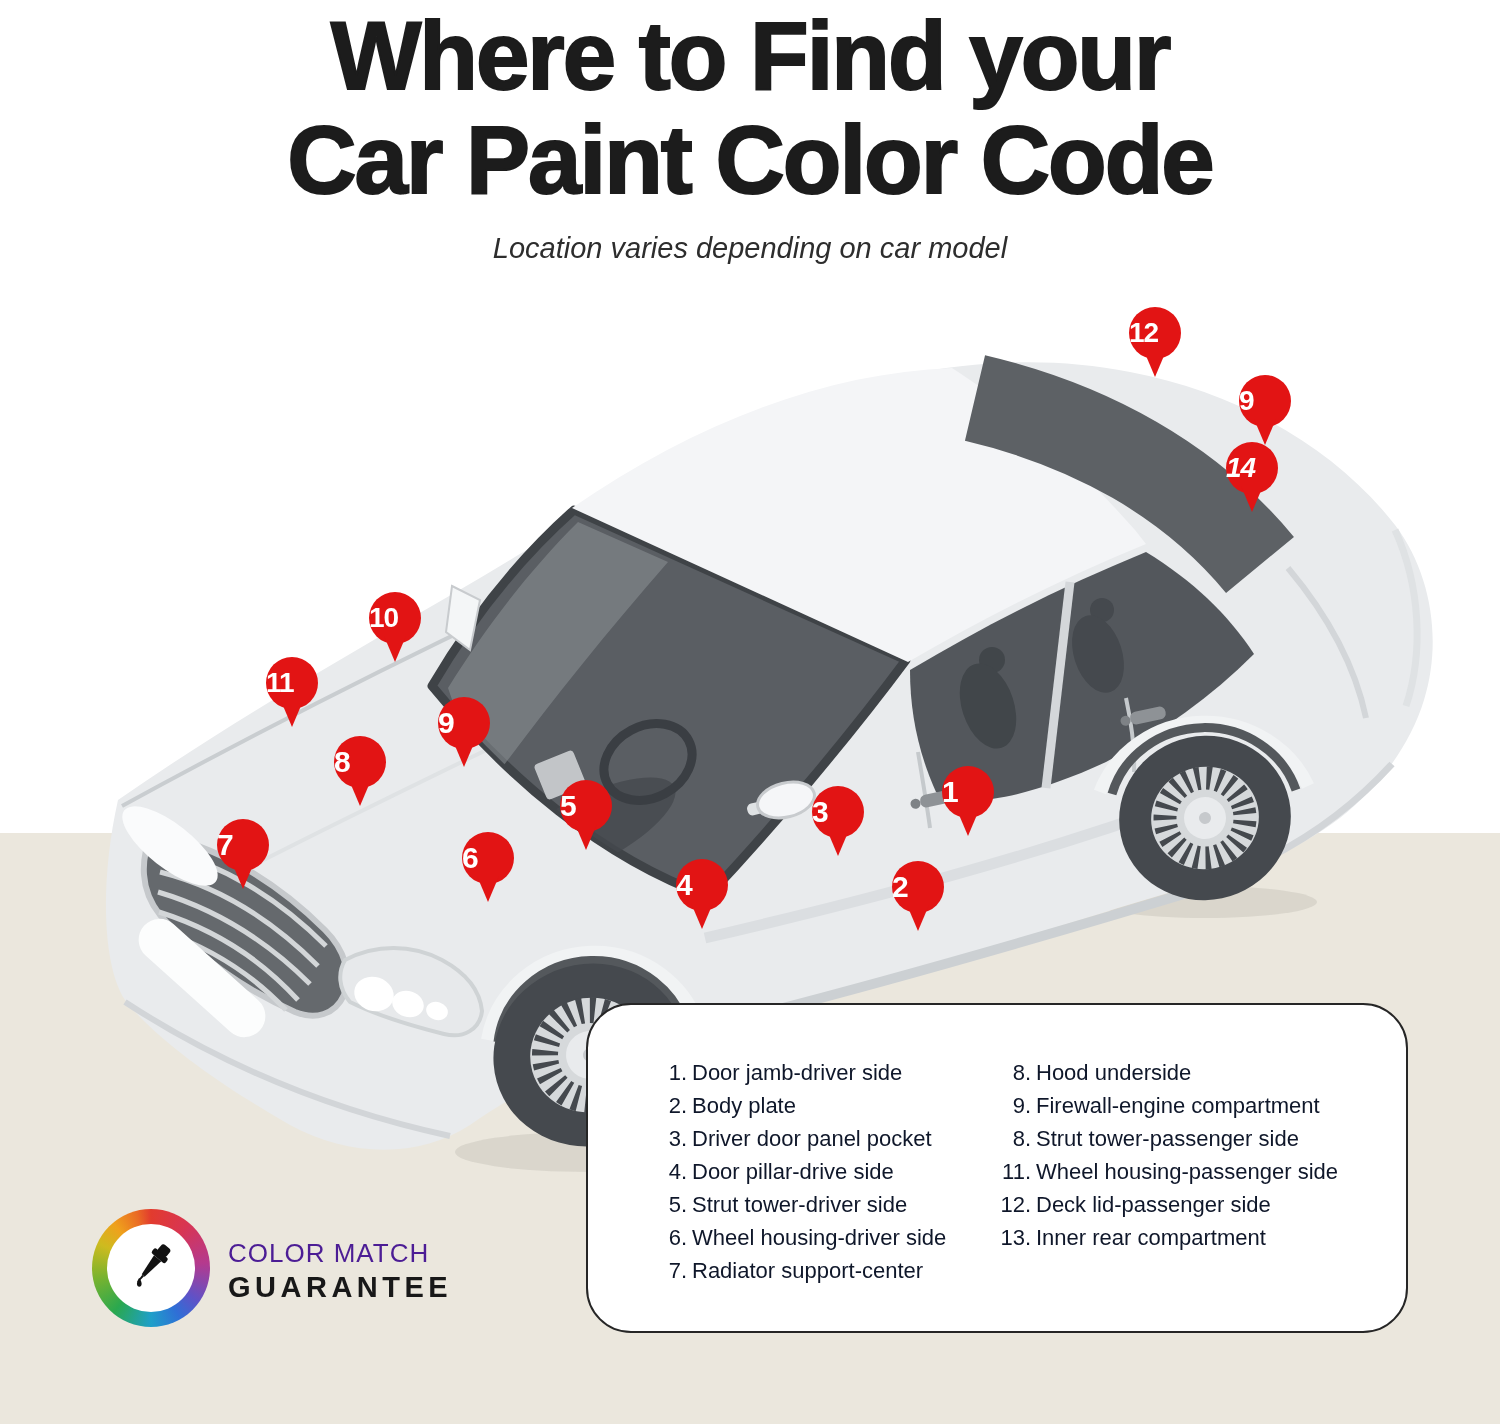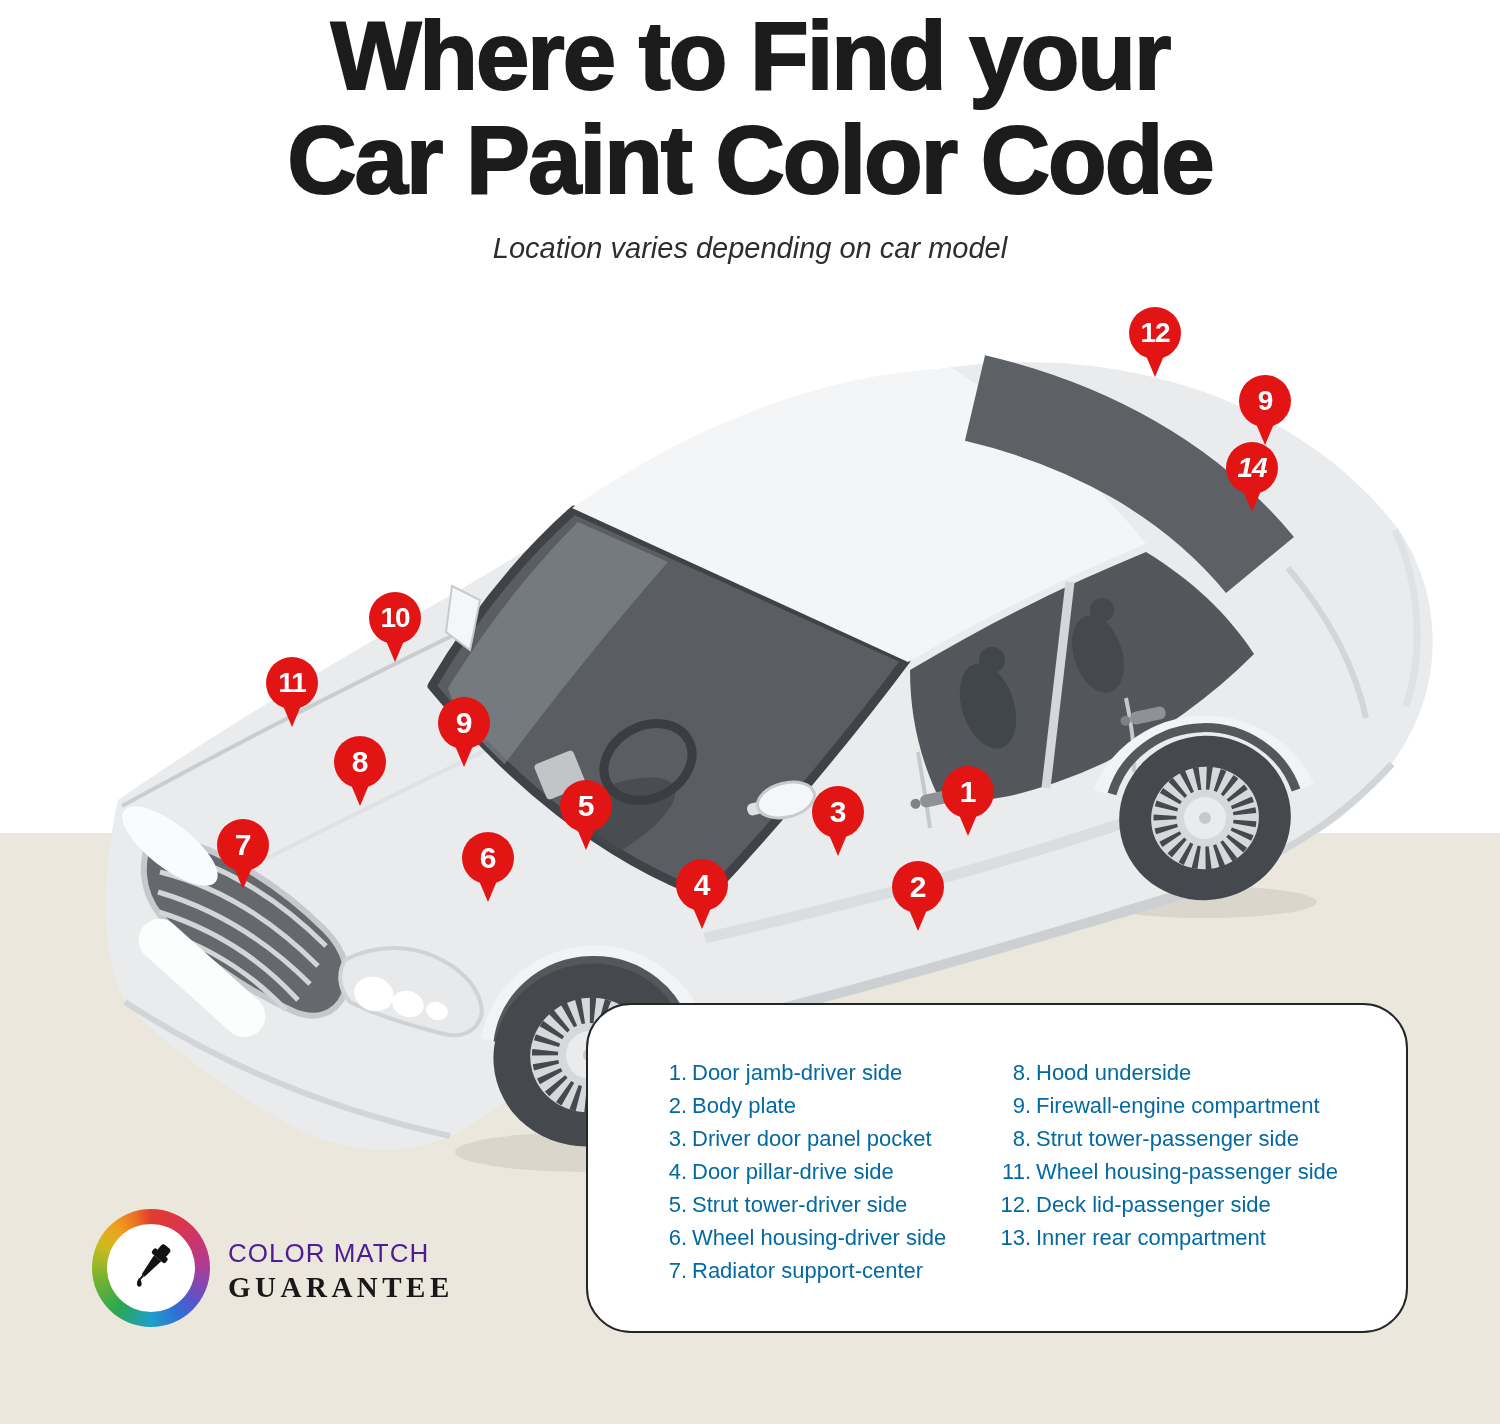--- a/index.html
+++ b/index.html
@@ -23,56 +23,56 @@
   .titles h1 span{display:block;}
   .subtitle{
     margin-top:20px;font-size:29px;font-style:italic;color:#2d2d2d;letter-spacing:0;
   }
   
   svg.car{position:absolute;left:0;top:0;z-index:1;}
   
   .pin{
     position:absolute;width:52px;height:52px;margin:-26px 0 0 -26px;
     background:var(--pin-red);border-radius:50%;z-index:5;
-    display:flex;align-items:center;justify-content:center;
+    display:flex;align-items:center;
     color:#fff;font-size:30px;font-weight:600;
   }
   .pin::after{
     content:"";position:absolute;left:50%;top:44px;transform:translateX(-50%);
     width:0;height:0;border:11px solid transparent;border-bottom:none;
     border-top:26px solid var(--pin-red);
   }
   .pin.two{font-size:28px;letter-spacing:-1px;}
   
   .legend{
     position:absolute;left:586px;top:1003px;width:822px;height:330px;box-sizing:border-box;
     background:#ffffff;border:2.5px solid var(--legend-border);border-radius:45px;
     display:flex;padding:51px 0 0 47px;z-index:10;
   }
   .legend ul{list-style:none;margin:0;padding:0;}
-  .legend li{line-height:33px;font-size:22px;color:#0369a1;white-space:nowrap;}
+  .legend li{line-height:33px;font-size:22px;color:#0f172a;white-space:nowrap;}
   .legend .col1{width:336px;}
   .legend .num{display:inline-block;text-align:right;}
   .legend .col1 .num{width:52px;}
   .legend .col2 .num{width:60px;}
   .legend .lbl{padding-left:5px;}
   
   .badge-ring{
     position:absolute;left:92px;top:1209px;width:118px;height:118px;border-radius:50%;z-index:10;
     background:conic-gradient(from 0deg,
       #e23b2e,#d83553 40deg,#b43a8e 85deg,#5f52c7 125deg,#2f6fd6 150deg,
       #1e9fc9 180deg,#2aa84f 220deg,#7ab32e 260deg,#cdbb1f 295deg,
       #efa11c 320deg,#ea6c24 345deg,#e23b2e 360deg);
   }
   .badge-inner{
     position:absolute;inset:15px;background:#fff;border-radius:50%;
     display:flex;align-items:center;justify-content:center;
   }
   .badge-t1{position:absolute;left:228px;top:1238px;font-size:26px;letter-spacing:1px;color:#4c1d95;z-index:10;}
-  .badge-t2{position:absolute;left:228px;top:1271px;font-size:29px;font-weight:bold;letter-spacing:4.5px;color:#181818;z-index:10;font-family:Liberation Serif, serif;}
+  .badge-t2{position:absolute;left:228px;top:1271px;font-size:29px;font-weight:bold;letter-spacing:4.5px;color:#181818;z-index:10;}
 </style>
 </head>
 <body>
 
 <div class="stage">
 
   <div class="bg-band"></div>
 
   <div class="titles">
     <h1>

